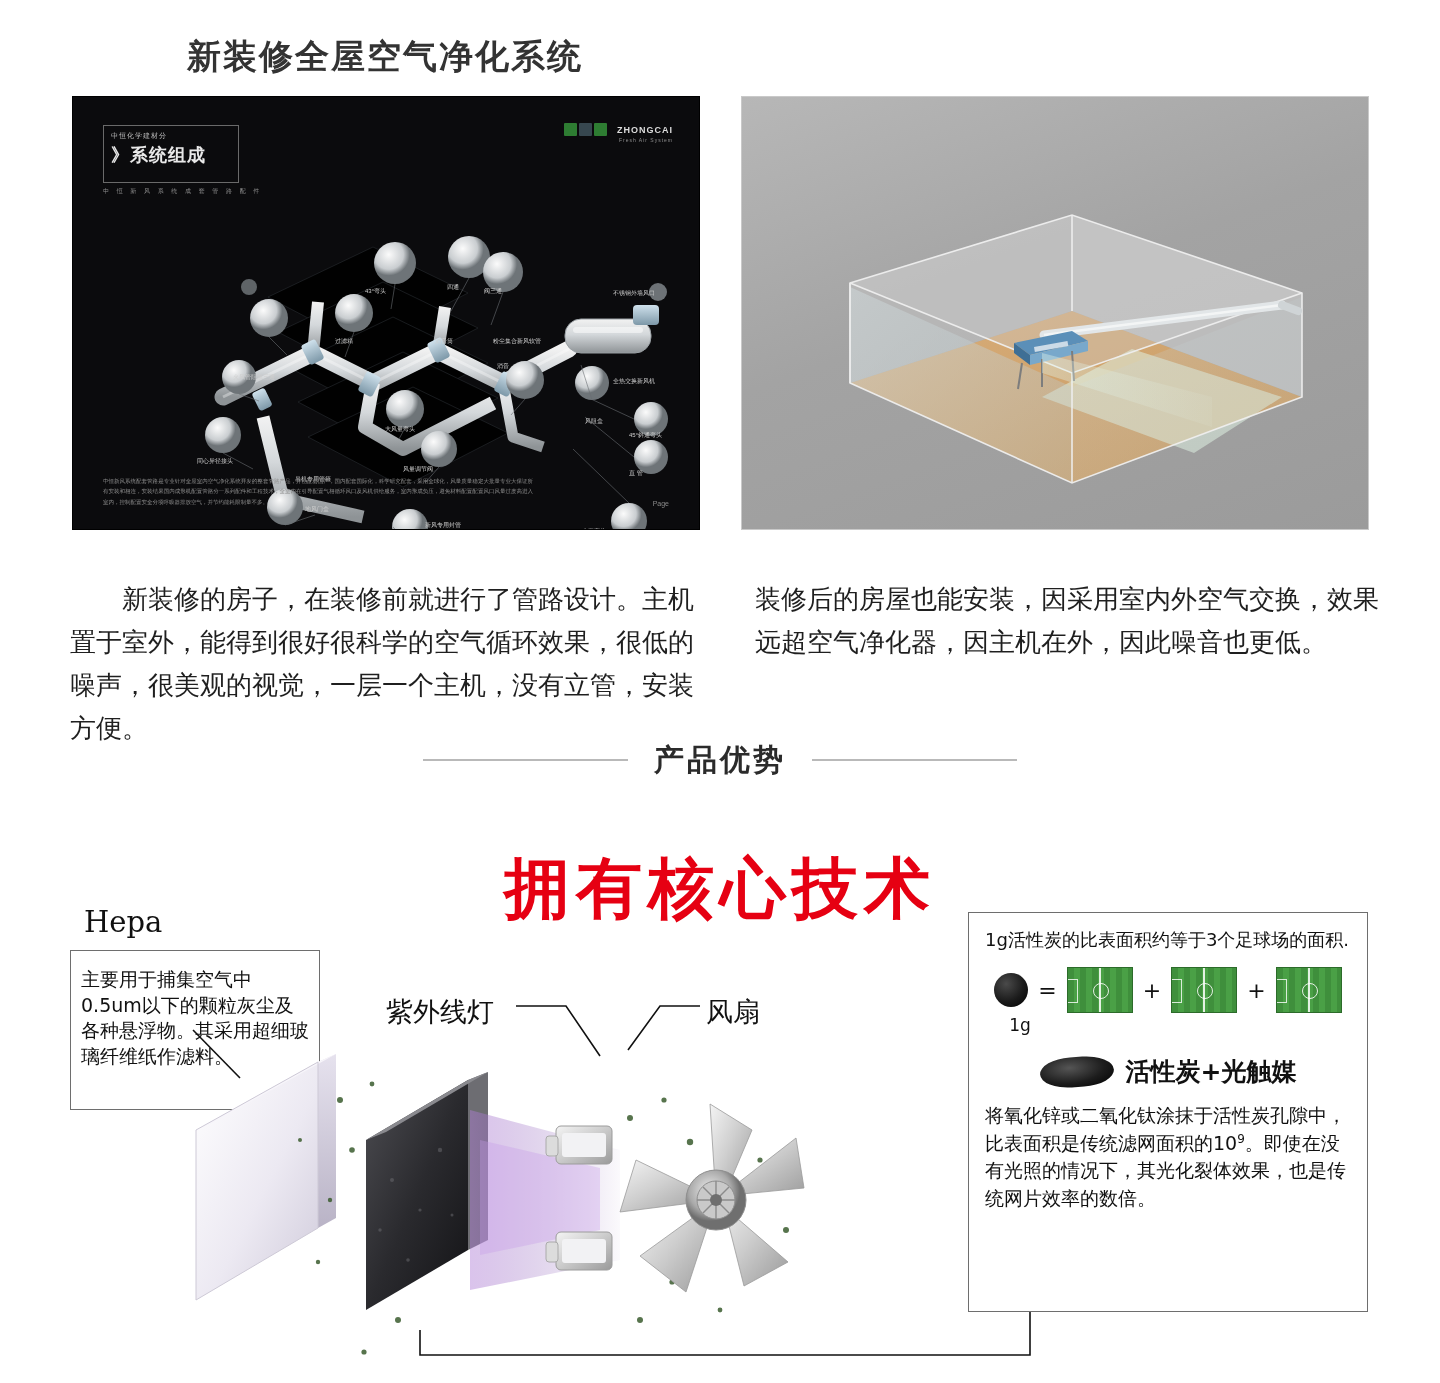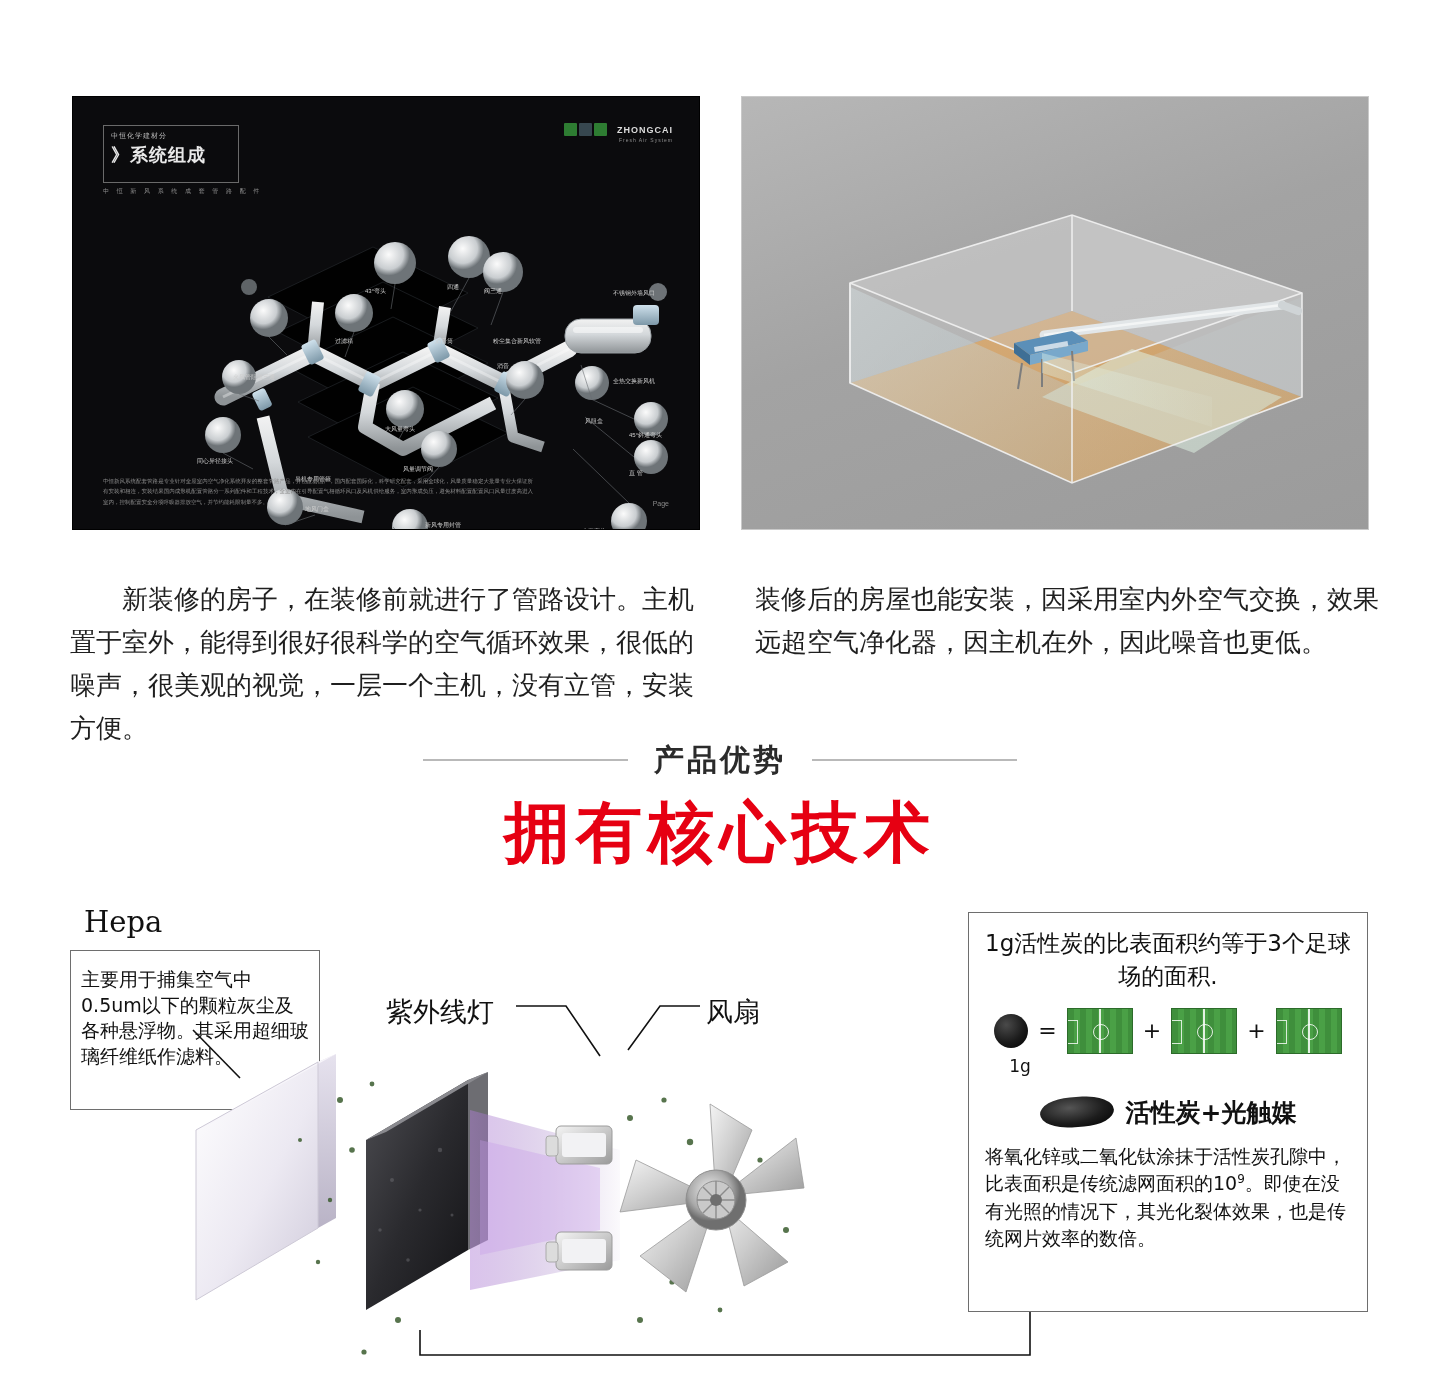--- a/index.html
+++ b/index.html
@@ -99,21 +99,21 @@
     display: flex; align-items: center; justify-content: center; gap: 26px;
   }
   .divider-line { width: 205px; height: 2px; background: #b9b9b9; }
   .divider-text {
     font-size: 30px; font-weight: bold; color: #2b2b2b; letter-spacing: 3px;
     font-family: "DejaVu Sans", sans-serif;
   }
 
   
   #core-title {
-    position: absolute; left: 0; top: 788px; width: 1440px;
+    position: absolute; left: 0; top: 844px; width: 1440px;
     text-align: center;
     font-size: 66px; font-weight: bold; letter-spacing: 6px;
     color: #e60012;
     font-family: "DejaVu Serif", serif;
   }
 
   
   .hepa-label {
     position: absolute; left: 84px; top: 905px;
     font-size: 29px; color: #111;
@@ -129,21 +129,21 @@
   #hepa-box {
     left: 70px; top: 950px; width: 250px; height: 160px;
     padding: 16px 10px;
     font-size: 19px; line-height: 1.35;
   }
   #carbon-box {
     left: 968px; top: 912px; width: 400px; height: 400px;
     padding: 14px 16px;
   }
   #carbon-box .ctop {
-    font-size: 23px; line-height: 1.45; text-align: center; margin-bottom: 6px;
+    font-size: 18px; line-height: 1.45; margin-bottom: 6px;
   }
   .equation {
     display: flex; align-items: center; justify-content: center; gap: 10px;
     margin: 14px 0 2px 0;
   }
   .carbon-blob {
     width: 34px; height: 34px; border-radius: 50%;
     background: radial-gradient(circle at 36% 32%, #4a4a4a 0%, #1b1b1b 55%, #000 100%);
   }
   .eq-sym { font-size: 22px; color: #111; }
@@ -190,20 +190,21 @@
   #label-uv  { left: 386px; top: 994px; }
   #label-fan { left: 706px; top: 994px; }
 
   .exploded-svg { position: absolute; left: 0; top: 0; }
 </style>
 </head>
 <body>
 
 <div class="top-section">
 
+  <div class="col-heading" id="heading-left">新装修全屋空气净化系统</div>
 
   <div class="panel" id="panel-left">
 
     <div class="dk-logo-box">
       <div class="l1">中恒化学建材分</div>
       <div class="l2">》系统组成</div>
     </div>
     <div class="dk-logo-sub">中 恒  新 风  系 统  成 套  管 路  配 件</div>
 
     <div class="dk-brand">

